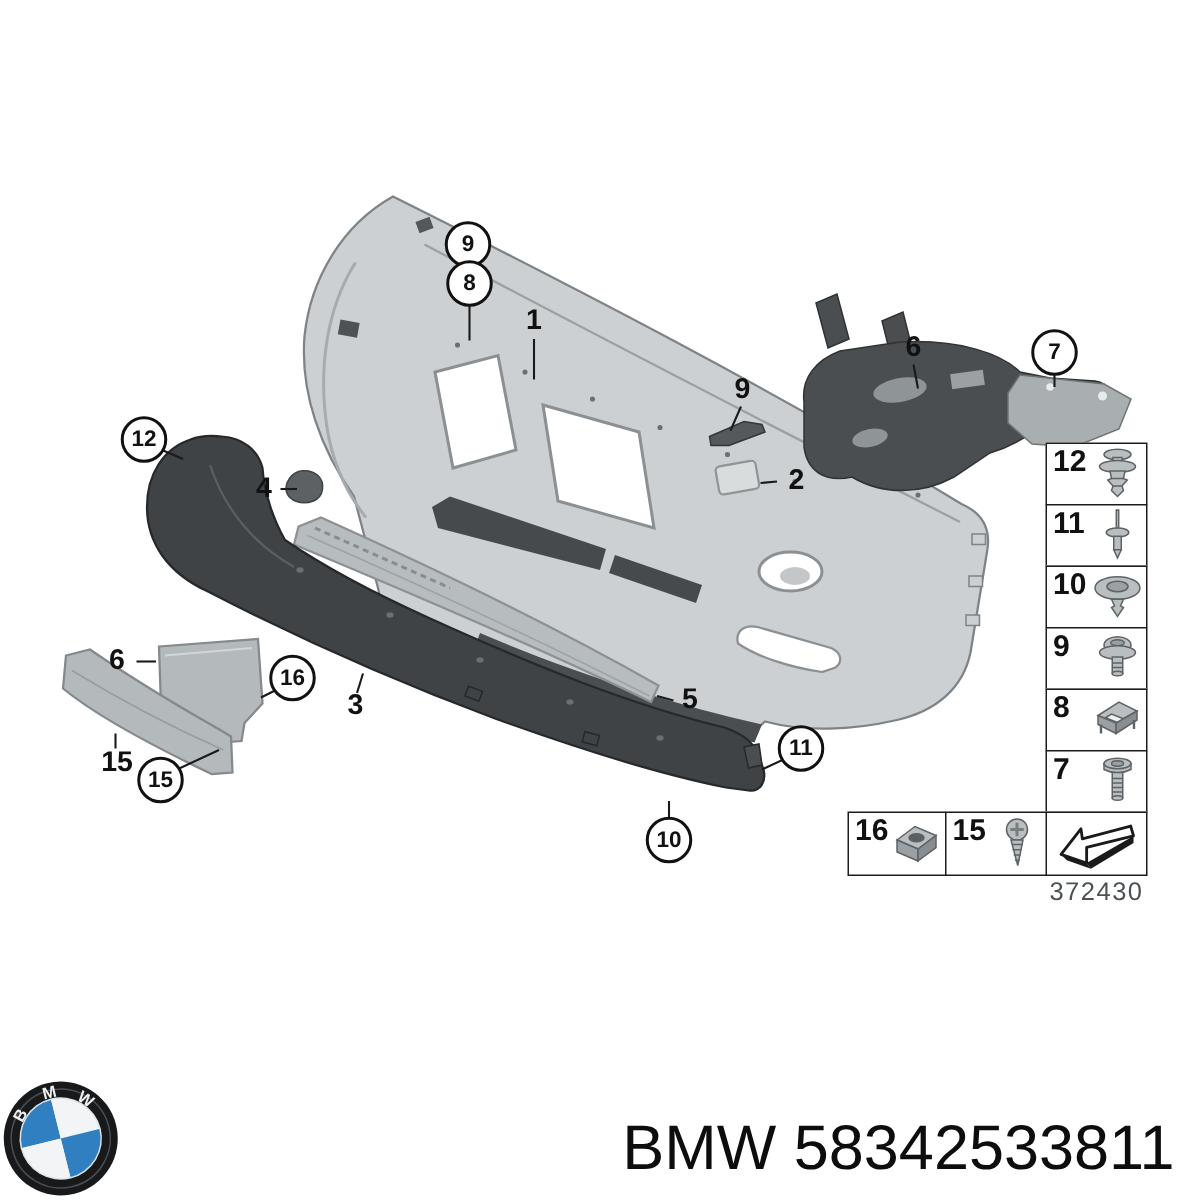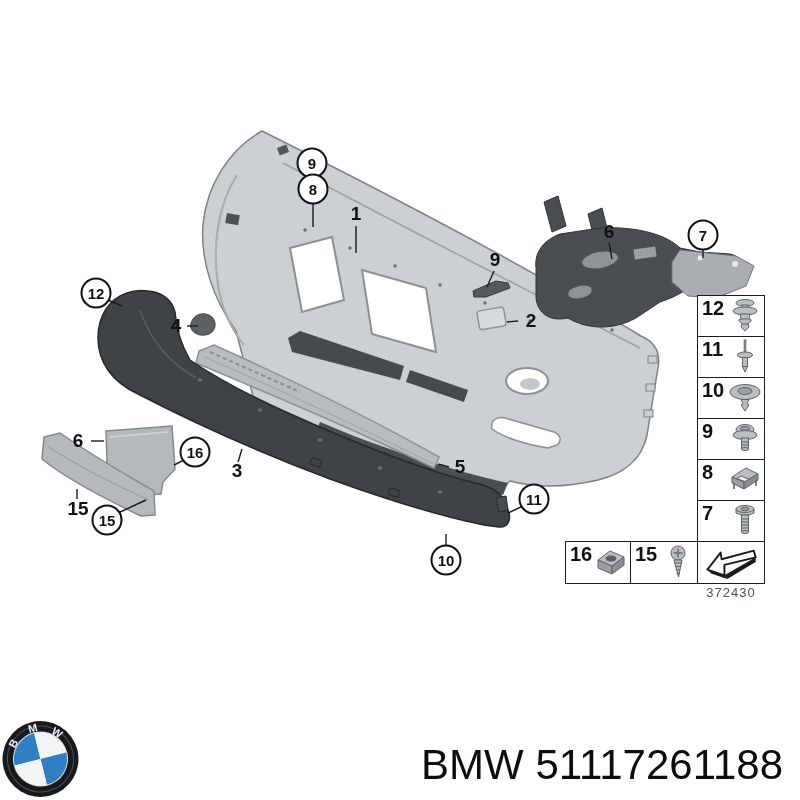--- a/index.html
+++ b/index.html
@@ -12,21 +12,21 @@
            white-space:nowrap;z-index:5;}
   .callout.plain{font-size:19px;}
   .callout.circled{width:27px;height:27px;border:2px solid #111;border-radius:50%;
            background:#fff;font-size:15px;display:flex;align-items:center;justify-content:center;}
   
   .fcell{position:absolute;border:1px solid #1c1c1c;background:#fff;box-sizing:border-box;z-index:4;}
   .fcell .num{position:absolute;left:4px;top:1px;font-size:20px;font-weight:bold;color:#111;}
   .fcell svg{position:absolute;right:2px;top:50%;transform:translateY(-50%);}
   .fcell.arrowcell svg{right:3px;}
   #drawing-number{position:absolute;left:697px;top:585px;width:68px;text-align:center;
-           font-size:13px;color:#4c5154;letter-spacing:1px;z-index:4;}
+           font-size:17px;color:#4c5154;letter-spacing:1px;z-index:4;}
   
   #footer-text{position:absolute;right:17px;top:741px;font-size:42px;color:#0d0d0d;z-index:6;}
   #brand-logo{position:absolute;left:1px;top:719px;z-index:6;}
 </style>
 </head>
 <body>
 
 <div id="stage">
 
   <svg id="art" width="800" height="720" viewBox="0 0 800 720">
@@ -317,14 +317,14 @@
       <path d="M0,-26.5 A26.5,26.5 0 0 1 26.5,0 L0,0 Z" fill="#f2f4f6"></path>
       <path d="M26.5,0 A26.5,26.5 0 0 1 0,26.5 L0,0 Z" fill="#2f7fc1"></path>
       <path d="M0,26.5 A26.5,26.5 0 0 1 -26.5,0 L0,0 Z" fill="#f2f4f6"></path>
       <g fill="#eceef0" font-family="Liberation Sans, sans-serif" font-size="11" font-weight="bold" text-anchor="middle">
         <text x="-22" y="-18" transform="rotate(-47 -22 -21)">B</text>
         <text x="0" y="-28">M</text>
         <text x="22" y="-18" transform="rotate(47 22 -21)">W</text>
       </g>
     </g>
   </svg>
-  <div id="footer-text">BMW 51117261188</div>
+  <div id="footer-text">BMW 58342533811</div>
 </div>
 
 </body></html>

